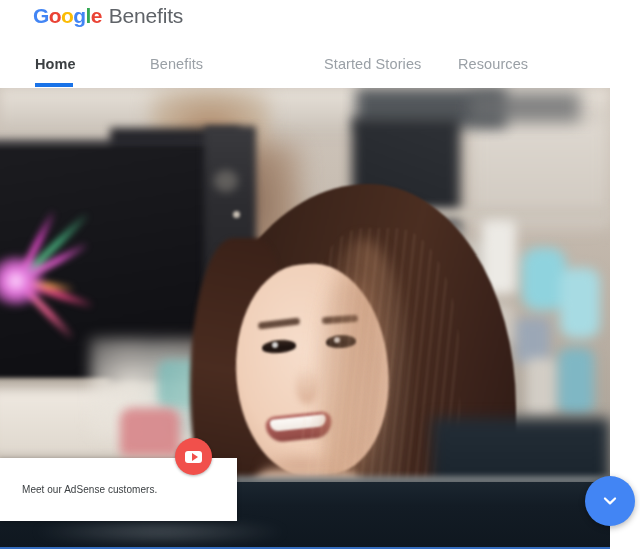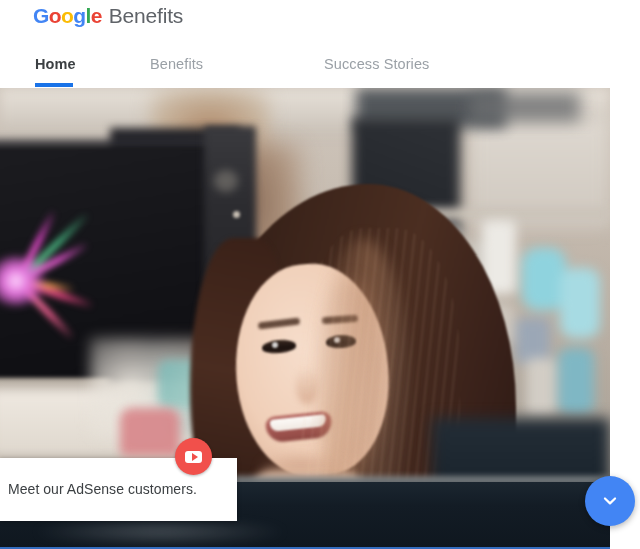--- a/index.html
+++ b/index.html
@@ -458,23 +458,23 @@
     top: 458px;
     width: 237px;
     height: 63px;
     background: #ffffff;
     z-index: 20;
     box-shadow: 0 1px 4px rgba(0,0,0,0.28);
     display: flex;
     align-items: center;
   }
   .caption-text {
-    margin-left: 8px;
+    margin-left: 22px;
     margin-right: 14px;
-    font-size: 14px;
+    font-size: 10px;
     line-height: 19px;
     color: #3c4043;
     letter-spacing: 0.05px;
   }
 
   
   .play-button {
     position: absolute;
     left: 175px;
     top: 438px;
@@ -539,21 +539,22 @@
   <div class="header">
 
     <div class="brand">
       <span class="google-logo"><span class="g1">G</span><span class="o1">o</span><span class="o2">o</span><span class="g2">g</span><span class="l1">l</span><span class="e1">e</span></span>
       <span class="product-name">Benefits</span>
     </div>
 
     <div class="nav">
       <div class="nav-item active" style="left:35px;">Home</div>
       <div class="nav-item" style="left:110px;margin-left:40px;">Benefits</div>
-      <div class="nav-item" style="left:324px;">Success Stories</div>
+      <div class="nav-item" style="left:324px;">Started Stories</div>
+      <div class="nav-item" style="left:458px;">Resources</div>
       <div class="nav-underline" style="left:35px; width:38px;"></div>
     </div>
   </div>
 
   <div class="hero">
     <div class="hero-canvas">
 
       <div class="bg-base"></div>
       <div class="bg-top-shelf"></div>
       <div class="wall-right"></div>

